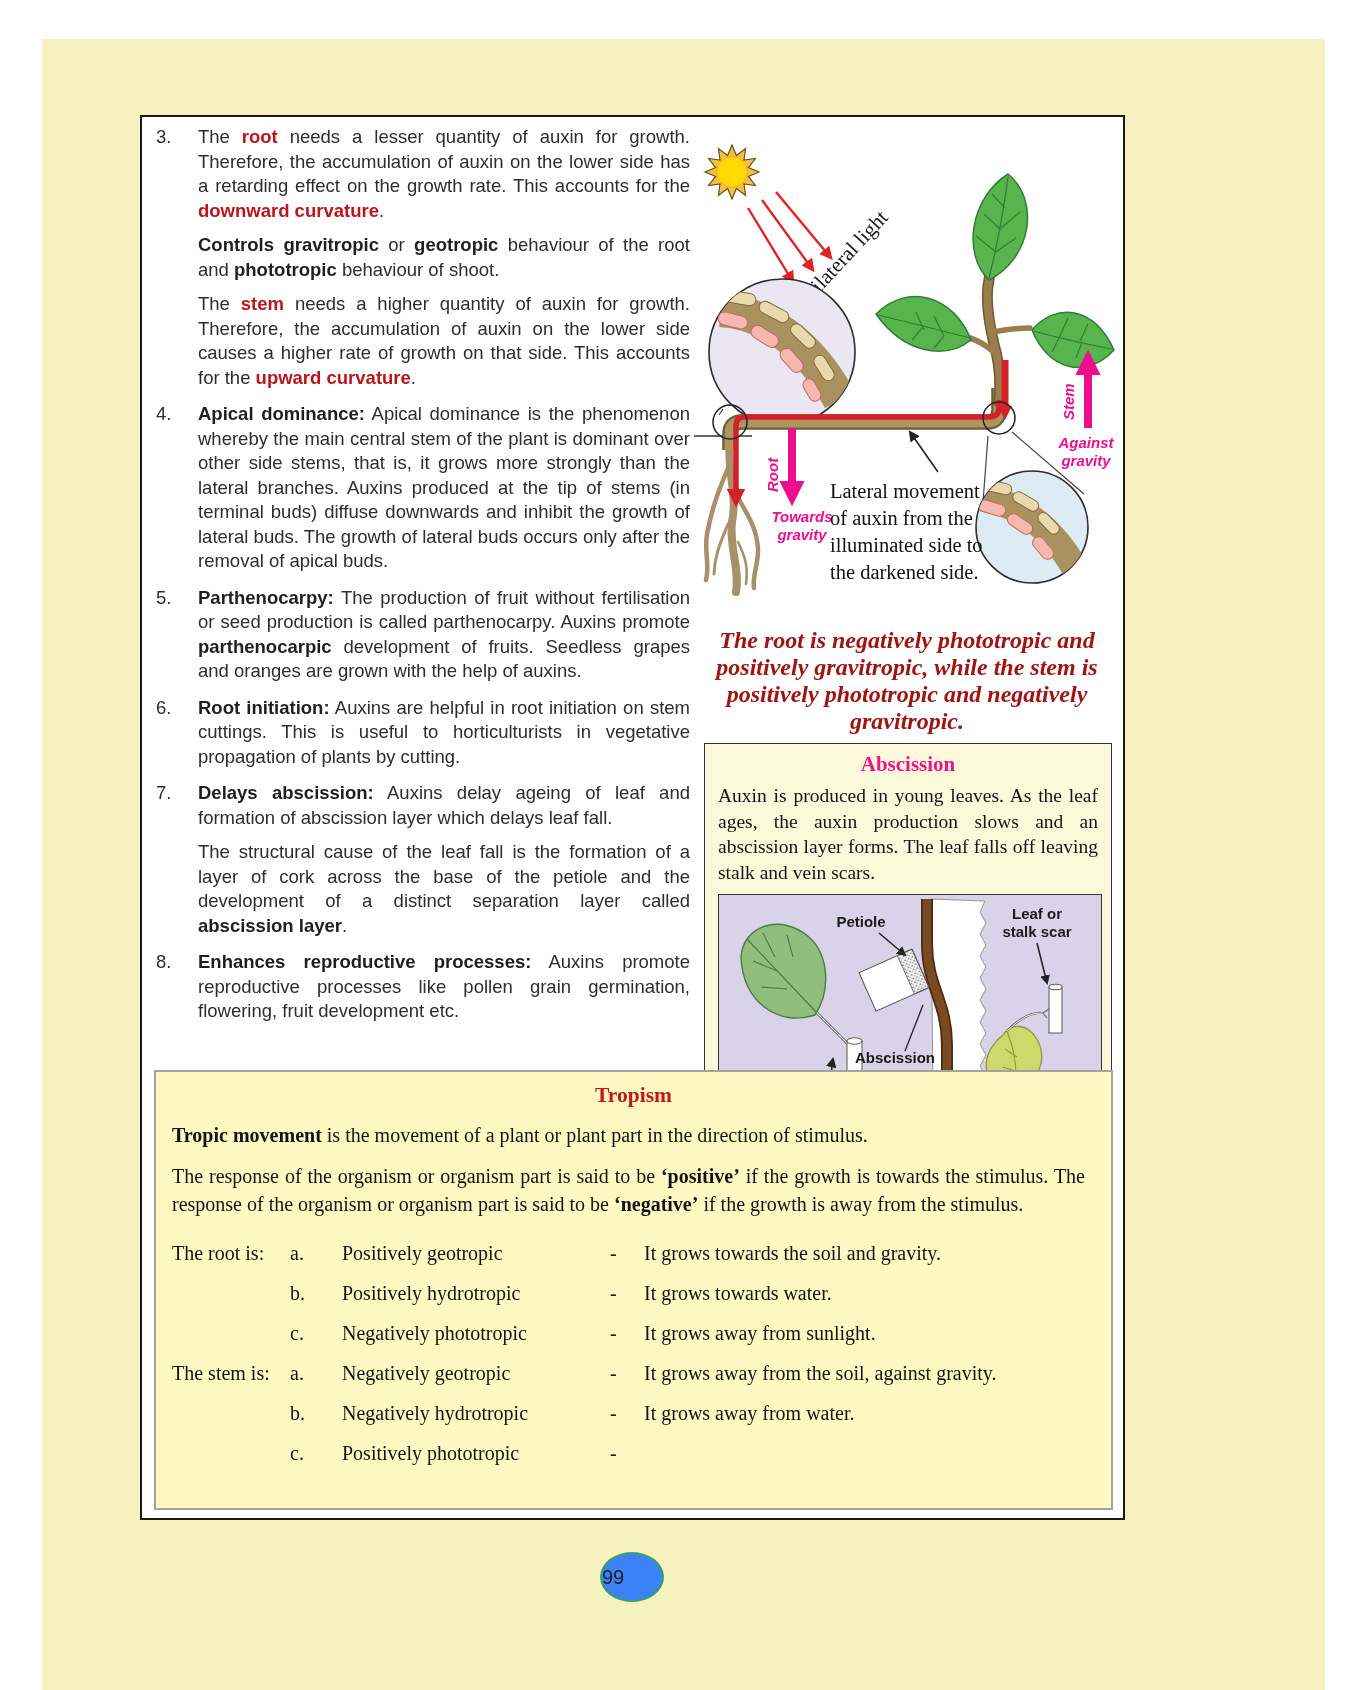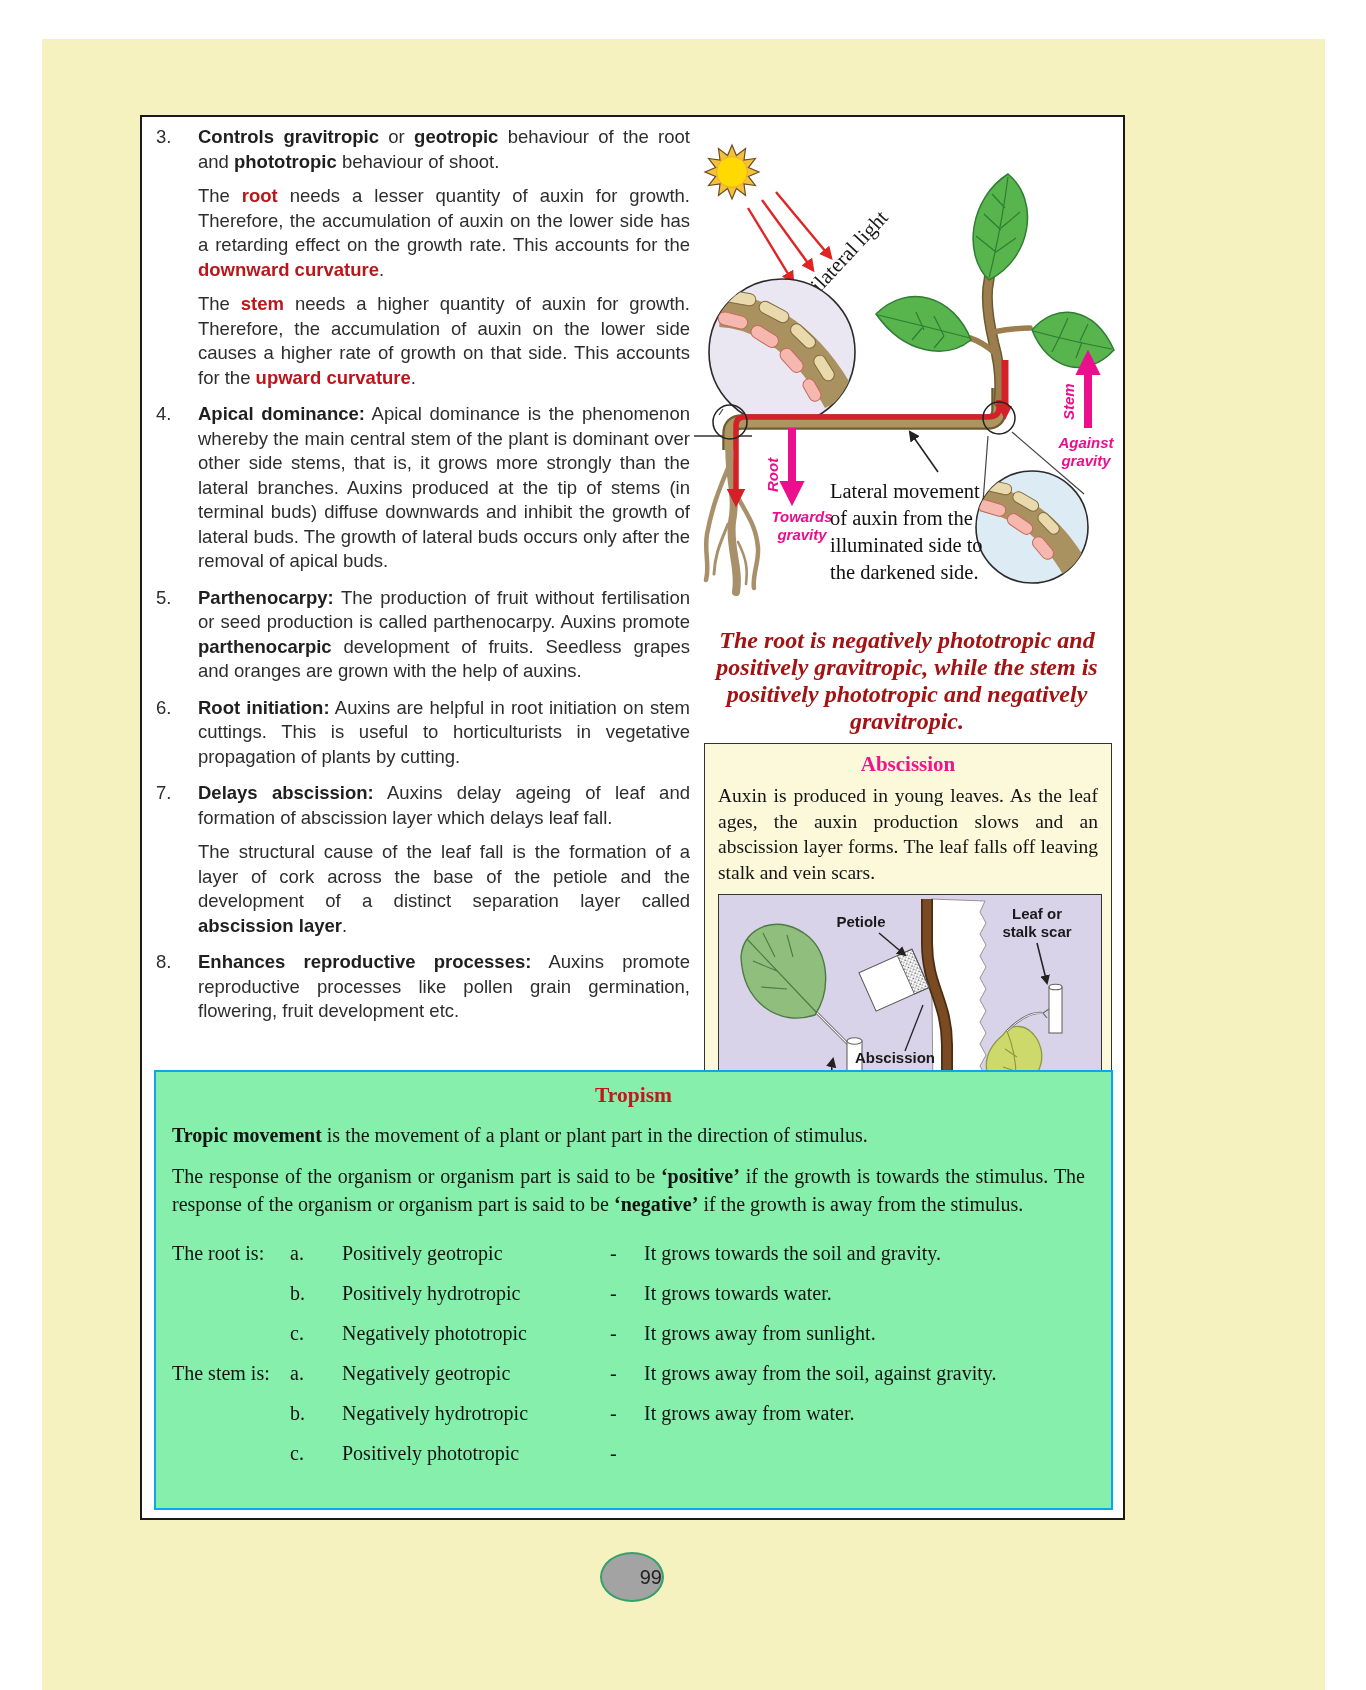--- a/index.html
+++ b/index.html
@@ -37,55 +37,55 @@
     color:#f0148c;text-align:center;margin:2px 0 6px 0;
   }
   .abs-body{
     font-family:"Liberation Serif",serif;font-size:19.5px;line-height:25.5px;
     color:#141414;text-align:justify;
   }
   .abs-diagram{display:block;margin-top:9px;border:1.6px solid #333;background:#d8d3e8;}
   
   .trop-box{
     position:absolute;left:12px;top:953px;width:959px;height:440px;
-    background:#86efac;border:2px solid #0ea5e9;box-sizing:border-box;
+    background:#fef9c3;border:2px solid #a3a3a3;box-sizing:border-box;
   }
   .trop-title{
     font-family:"Liberation Serif",serif;font-weight:700;font-size:21.5px;
     color:#c2181d;text-align:center;margin-top:11px;
   }
   .trop-p{
     font-family:"Liberation Serif",serif;font-size:20px;line-height:28px;
     color:#141414;text-align:justify;margin:13px 26px 0 16px;
   }
   .trop-p .b{font-weight:700;}
   .trop-rows{margin:24px 16px 2px 16px;font-family:"Liberation Serif",serif;font-size:20px;color:#141414;}
   .trop-row{display:grid;grid-template-columns:118px 52px 268px 34px 1fr;margin-bottom:17px;}
   
   .page-circle{
     position:absolute;left:600px;top:1552px;width:60px;height:46px;
-    background:#a3a3a3;border:2px solid #35a06c;border-radius:50%;
-    display:flex;align-items:center;justify-content:flex-end;
+    background:#3b82f6;border:2px solid #35a06c;border-radius:50%;
+    display:flex;align-items:center;justify-content:flex-start;
     font-size:20px;color:#222;
   }
   svg text{user-select:none;}
 </style>
 </head>
 <body>
 
 <div class="page-bg"></div>
 
 <div class="main-box">
 
   <div class="left-col">
     <div class="item">
       <div class="num">3.</div>
       <div class="item-body">
+        <p class="para"><span>The </span><span class="rb">root</span><span> needs a lesser quantity of auxin for growth. Therefore, the accumulation of auxin on the lower side has a retarding effect on the growth rate. This accounts for the </span><span class="rb">downward curvature</span><span>.</span></p>
         <p class="para"><span class="b">Controls gravitropic</span><span> or </span><span class="b">geotropic</span><span> behaviour of the root and </span><span class="b">phototropic</span><span> behaviour of shoot.</span></p>
-        <p class="para"><span>The </span><span class="rb">root</span><span> needs a lesser quantity of auxin for growth. Therefore, the accumulation of auxin on the lower side has a retarding effect on the growth rate. This accounts for the </span><span class="rb">downward curvature</span><span>.</span></p>
         <p class="para"><span>The </span><span class="rb">stem</span><span> needs a higher quantity of auxin for growth. Therefore, the accumulation of auxin on the lower side causes a higher rate of growth on that side. This accounts for the </span><span class="rb">upward curvature</span><span>.</span></p>
       </div>
     </div>
     <div class="item">
       <div class="num">4.</div>
       <div class="item-body">
         <p class="para"><span class="b">Apical dominance:</span><span> Apical dominance is the phenomenon whereby the main central stem of the plant is dominant over other side stems, that is, it grows more strongly than the lateral branches. Auxins produced at the tip of stems (in terminal buds) diffuse downwards and inhibit the growth of lateral buds. The growth of lateral buds occurs only after the removal of apical buds.</span></p>
       </div>
     </div>
     <div class="item">

